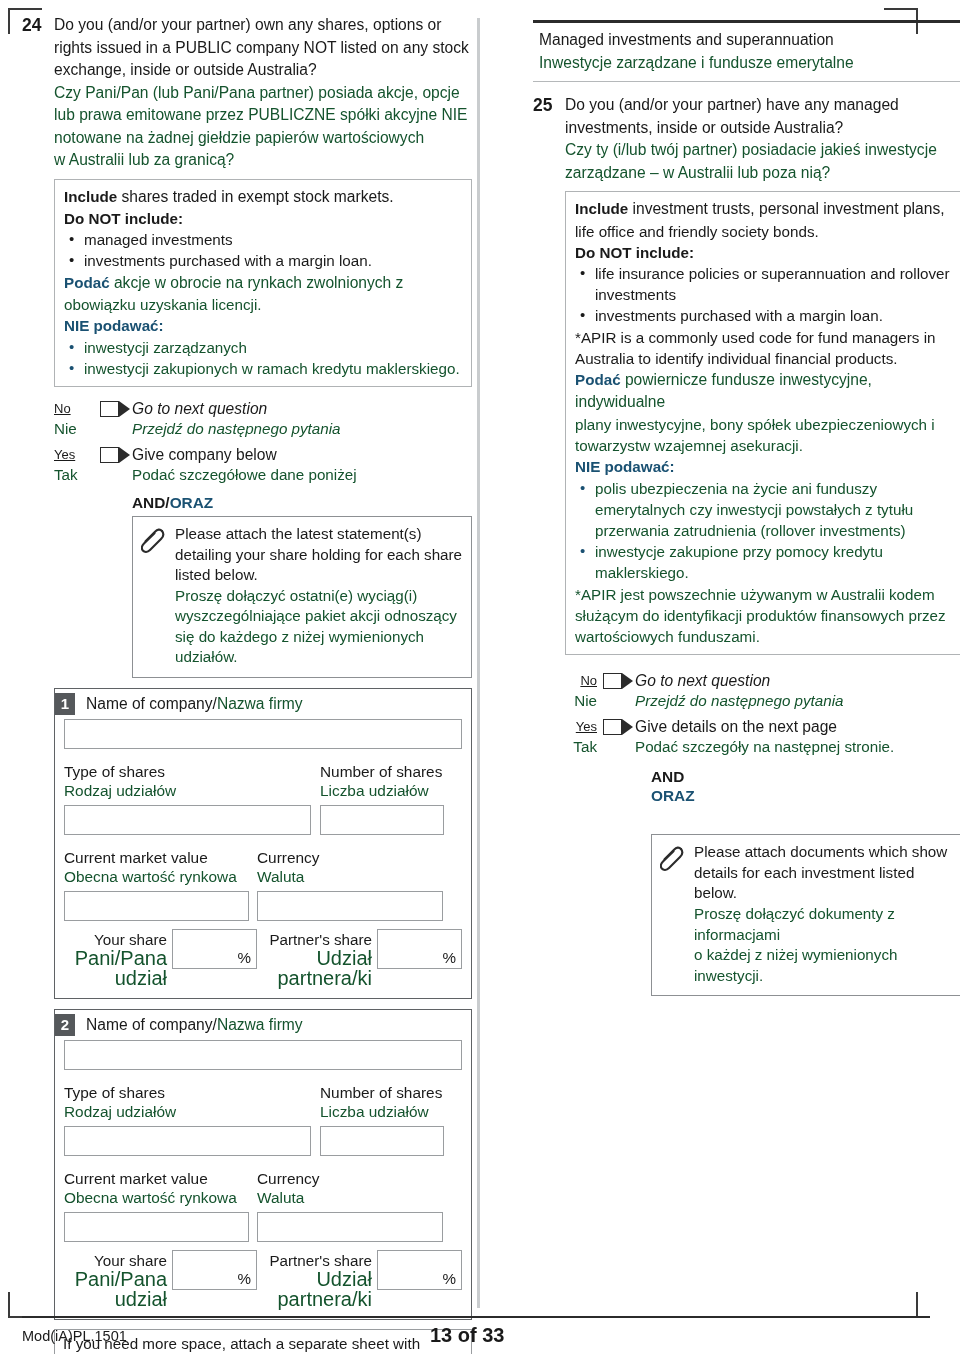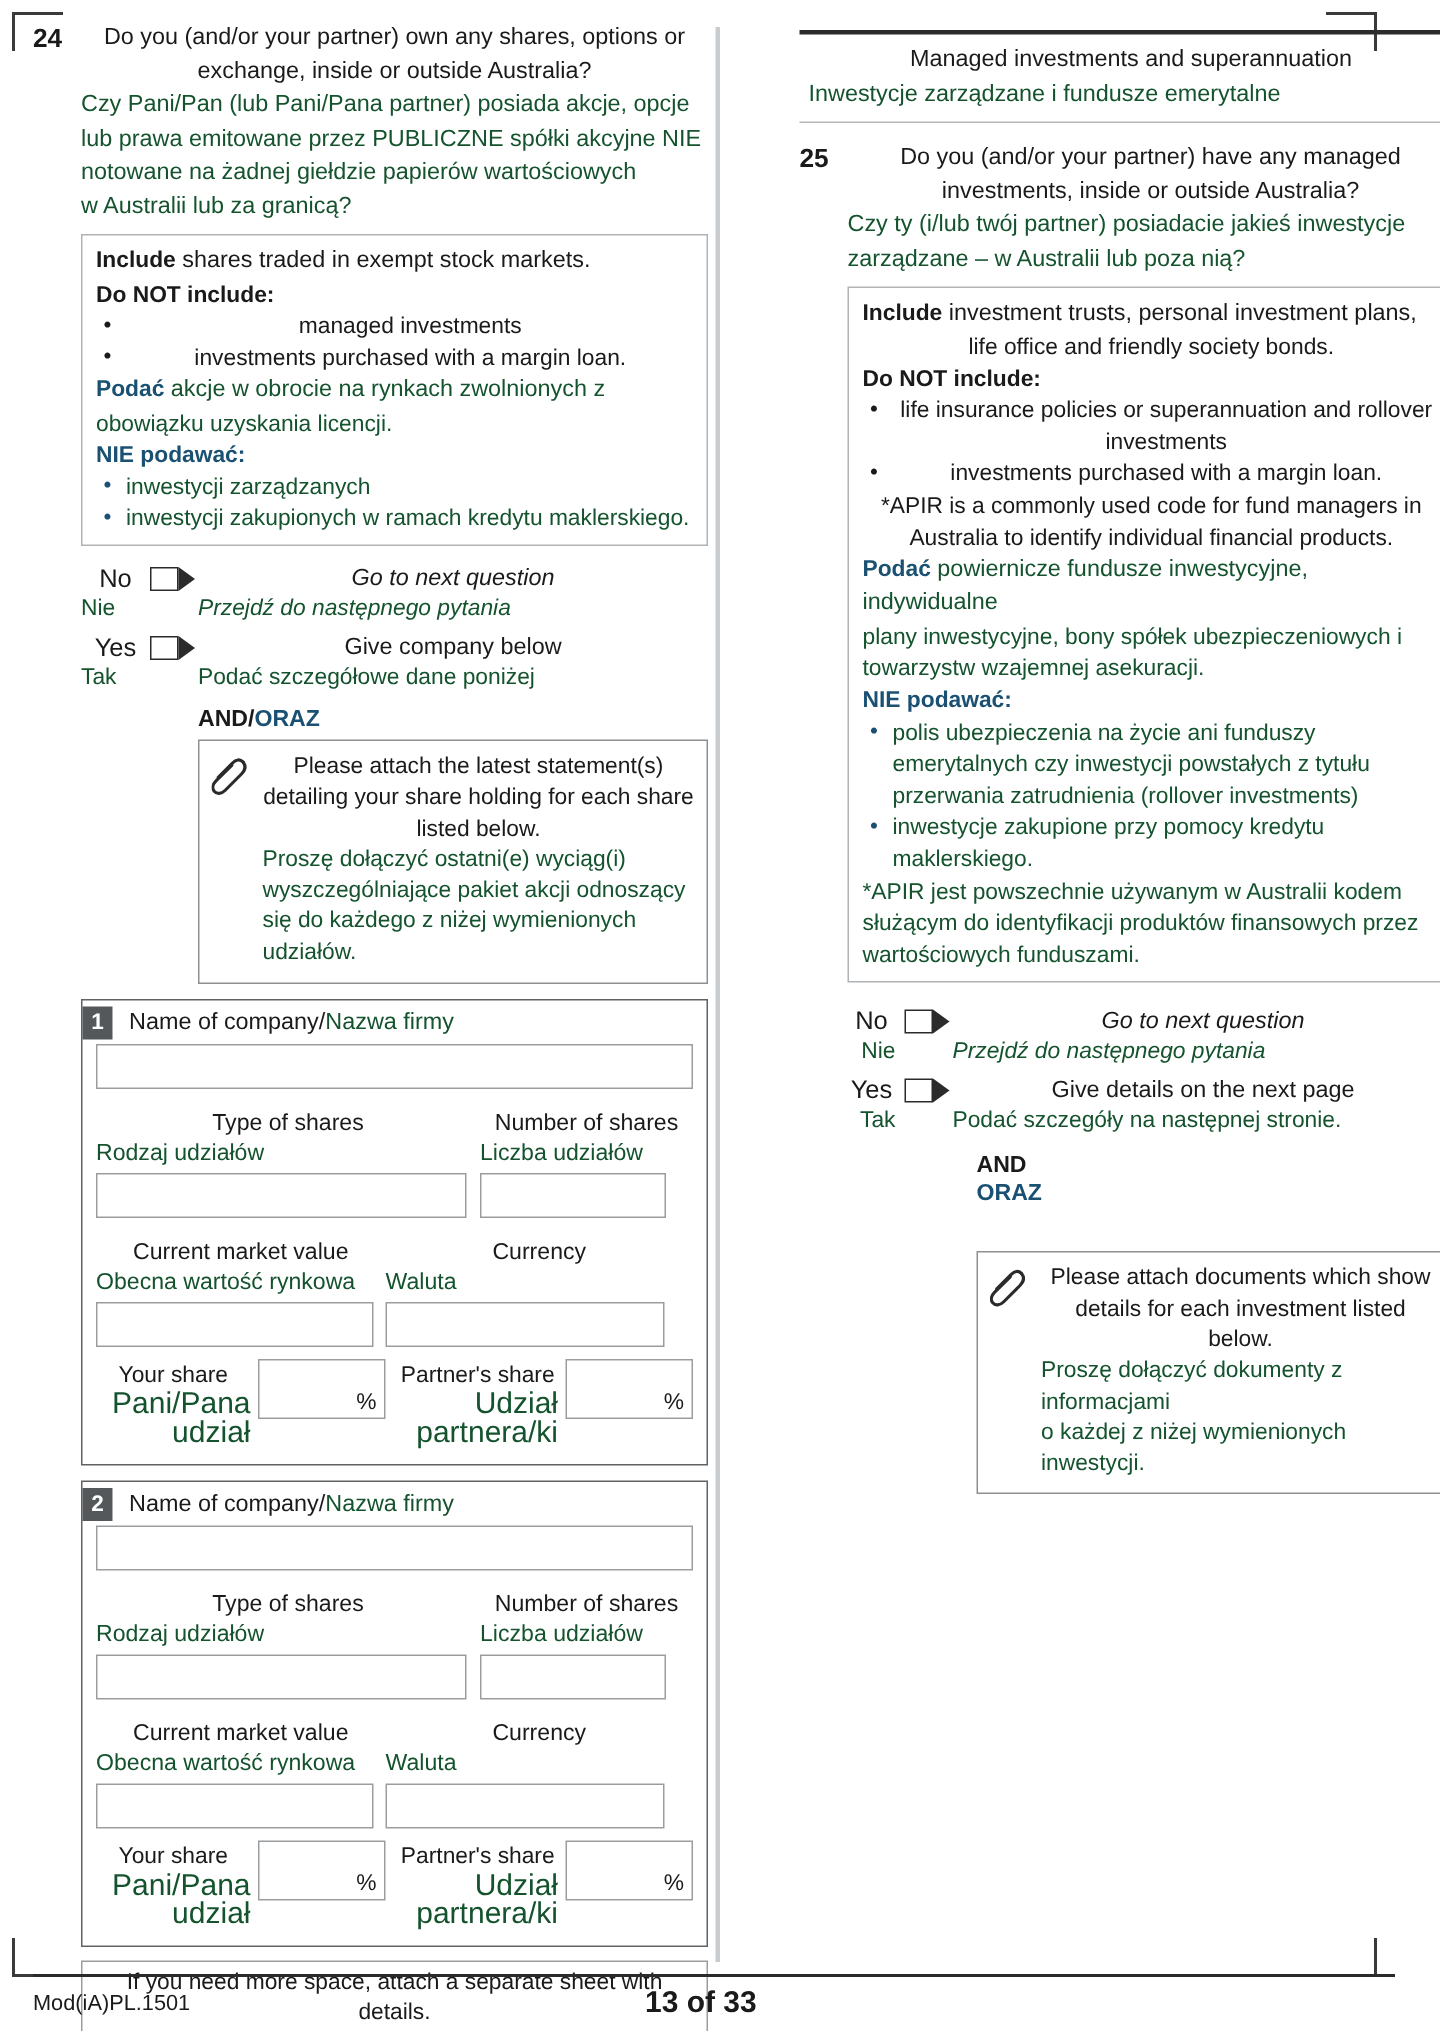--- a/index.html
+++ b/index.html
@@ -38,21 +38,21 @@
   .col-left  { position: absolute; left: 22px;  top: 14px; width: 450px; }
   .col-right { position: absolute; left: 533px; top: 20px; width: 436px; }
 
   
   .q-row { display: flex; align-items: flex-start; }
   .q-num {
     font-weight: bold; font-size: 17.5px; color: #1a1a1a;
     width: 32px; flex: 0 0 32px; line-height: 22.5px;
   }
   .q-body { flex: 1 1 auto; }
-  .en { color: #1a1a1a; font-size: 15.6px; line-height: 22.5px; text-align: center; }
+  .en { color: #1a1a1a; font-size: 15.6px; line-height: 22.5px; }
   .pl { color: #14532d; font-size: 15.6px; line-height: 22.5px; }
   .pl-b { color: #1a5172; font-weight: bold; }
   .en-b { color: #1a1a1a; font-weight: bold; }
 
   
   .banner-rule-top { border-top: 3px solid #2b2b2b; }
   .banner {
     padding: 6px 0 7px 6px;
   }
   .banner .en { font-size: 15.6px; }
@@ -75,21 +75,21 @@
     font-size: 15px;
   }
   ul.bul li.pl::before { color: #1a5172; }
 
   
   .ans-block { margin-top: 12px; }
   .ans-row { display: flex; align-items: flex-start; margin-bottom: 2px; }
   .ans-lbls {
     width: 46px; flex: 0 0 46px; text-align: left;
   }
-  .ans-lbls .en { font-size: 17px; line-height: 20px; }
+  .ans-lbls .en { font-size: 13px; line-height: 20px; text-decoration: underline; }
   .ans-lbls .pl { font-size: 15.2px; line-height: 20px; }
   .ans-ctrl { width: 32px; flex: 0 0 32px; padding-top: 2px; position: relative; }
   .chk {
     display: inline-block; width: 19px; height: 16px;
     border: 1.5px solid #2b2b2b; background: #fff; vertical-align: top;
   }
   .arrow {
     display: inline-block; width: 0; height: 0; vertical-align: top;
     border-top: 8px solid transparent; border-bottom: 8px solid transparent;
     border-left: 11px solid #2b2b2b; margin-left: 0px; margin-top: 0px;
@@ -194,20 +194,21 @@
     </div>
 
   <div class="col-divider"></div>
 
   <div class="col-left">
 
     <div class="q-row">
       <div class="q-num">24</div>
       <div class="q-body">
         <div class="en">Do you (and/or your partner) own any shares, options or</div>
+        <div class="en">rights issued in a PUBLIC company NOT listed on any stock</div>
         <div class="en">exchange, inside or outside Australia?</div>
         <div class="pl">Czy Pani/Pan (lub Pani/Pana partner) posiada akcje, opcje</div>
         <div class="pl">lub prawa emitowane przez PUBLICZNE spółki akcyjne NIE</div>
         <div class="pl">notowane na żadnej giełdzie papierów wartościowych</div>
         <div class="pl">w Australii lub za granicą?</div>
 
         <div class="info-box">
           <p>
             <span class="en-b">Include</span><span class="en"> shares traded in exempt stock markets.</span>
           </p>

